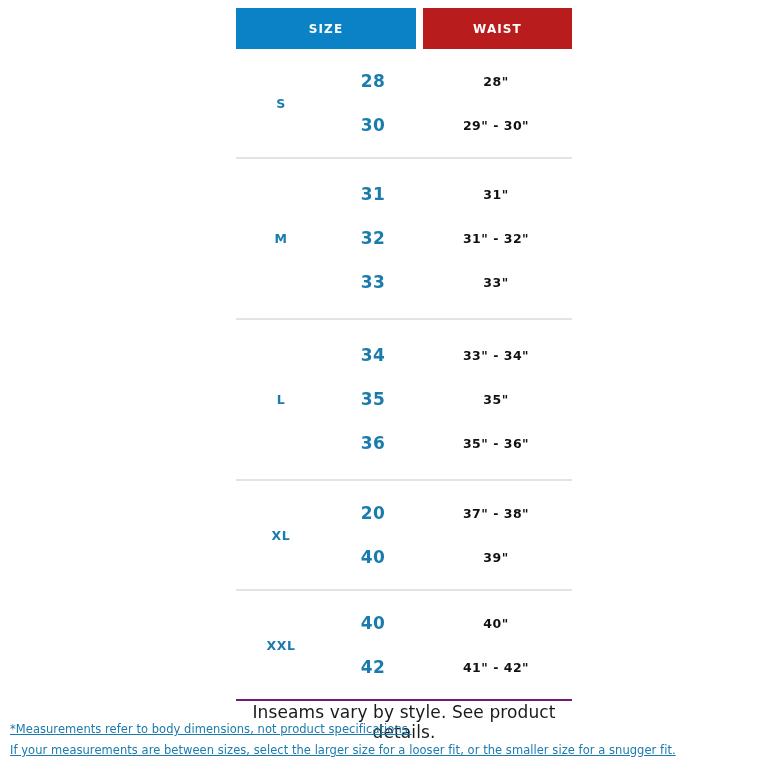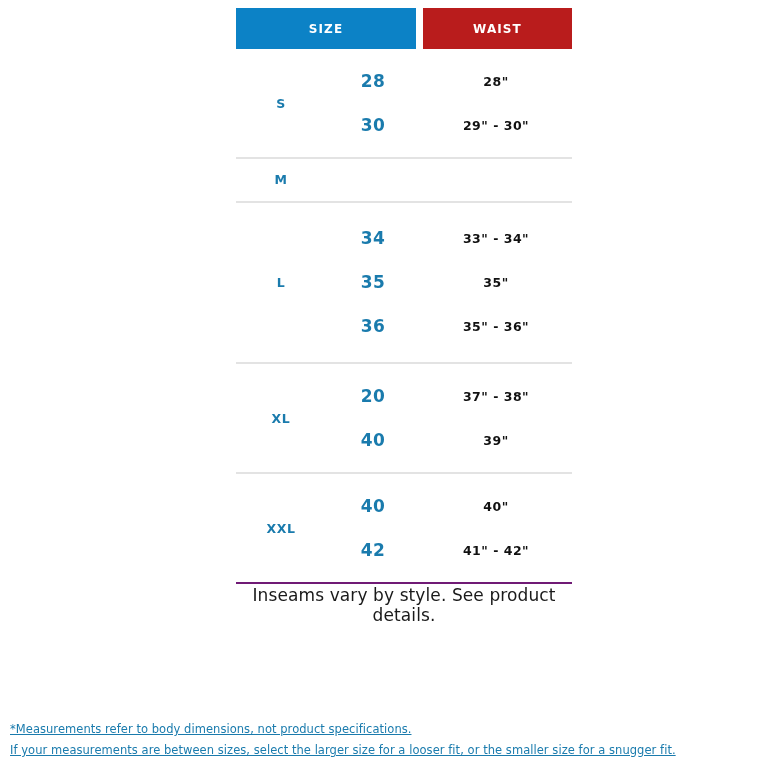--- a/index.html
+++ b/index.html
@@ -158,20 +158,34 @@
             <div class="sub-row">
               <div class="cell-num">30</div>
               <div class="cell-waist">29" - 30"</div>
             </div>
           </div>
         </div>
       </div>
       <div class="group g3">
         <div class="group-inner">
           <div class="group-label">M</div>
+          <div class="group-rows">
+            <div class="sub-row">
+              <div class="cell-num">31</div>
+              <div class="cell-waist">31"</div>
+            </div>
+            <div class="sub-row">
+              <div class="cell-num">32</div>
+              <div class="cell-waist">31" - 32"</div>
+            </div>
+            <div class="sub-row">
+              <div class="cell-num">33</div>
+              <div class="cell-waist">33"</div>
+            </div>
+          </div>
         </div>
       </div>
       <div class="group g3">
         <div class="group-inner">
           <div class="group-label">L</div>
           <div class="group-rows">
             <div class="sub-row">
               <div class="cell-num">34</div>
               <div class="cell-waist">33" - 34"</div>
             </div>

